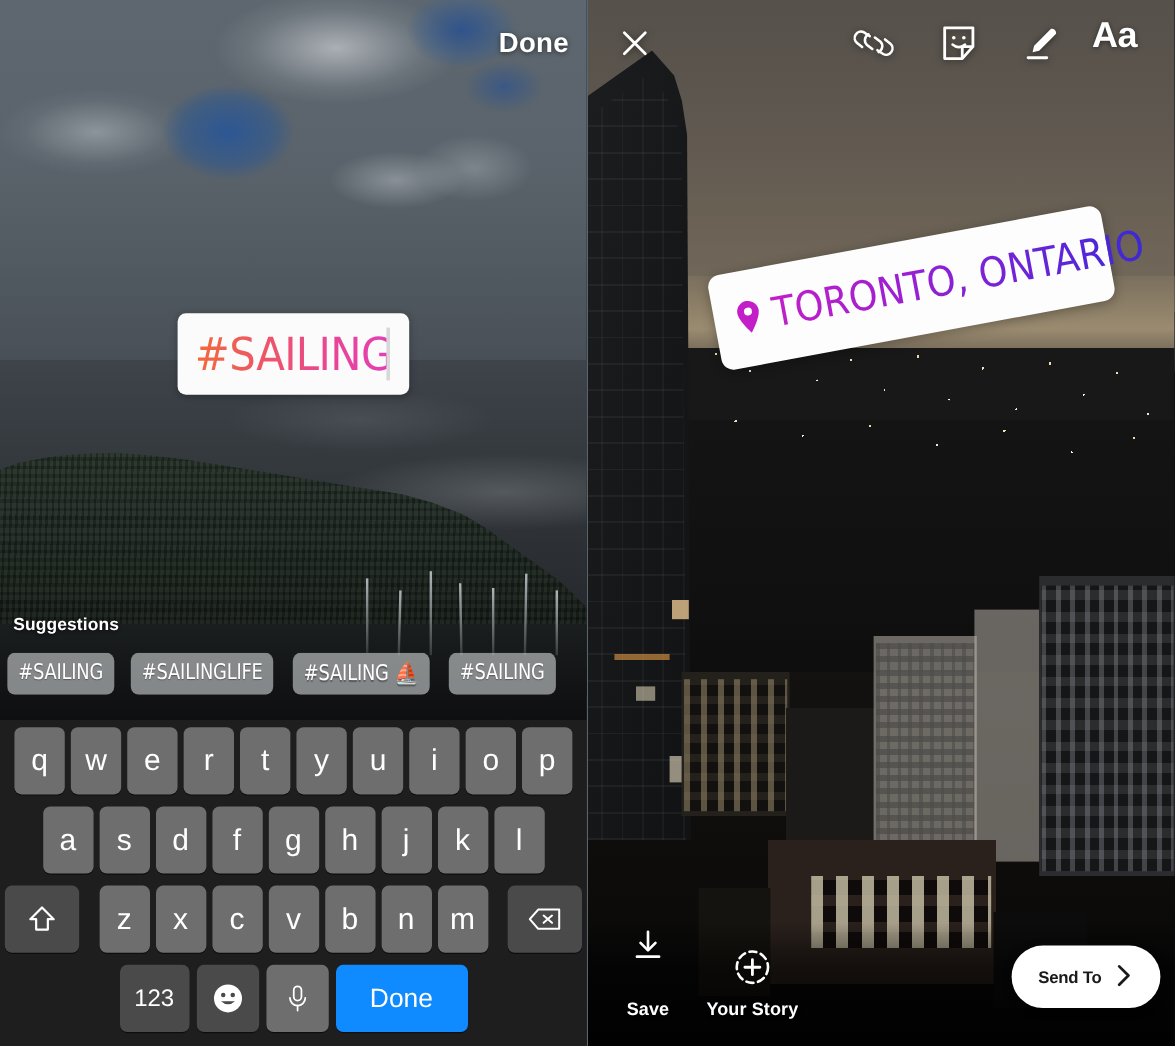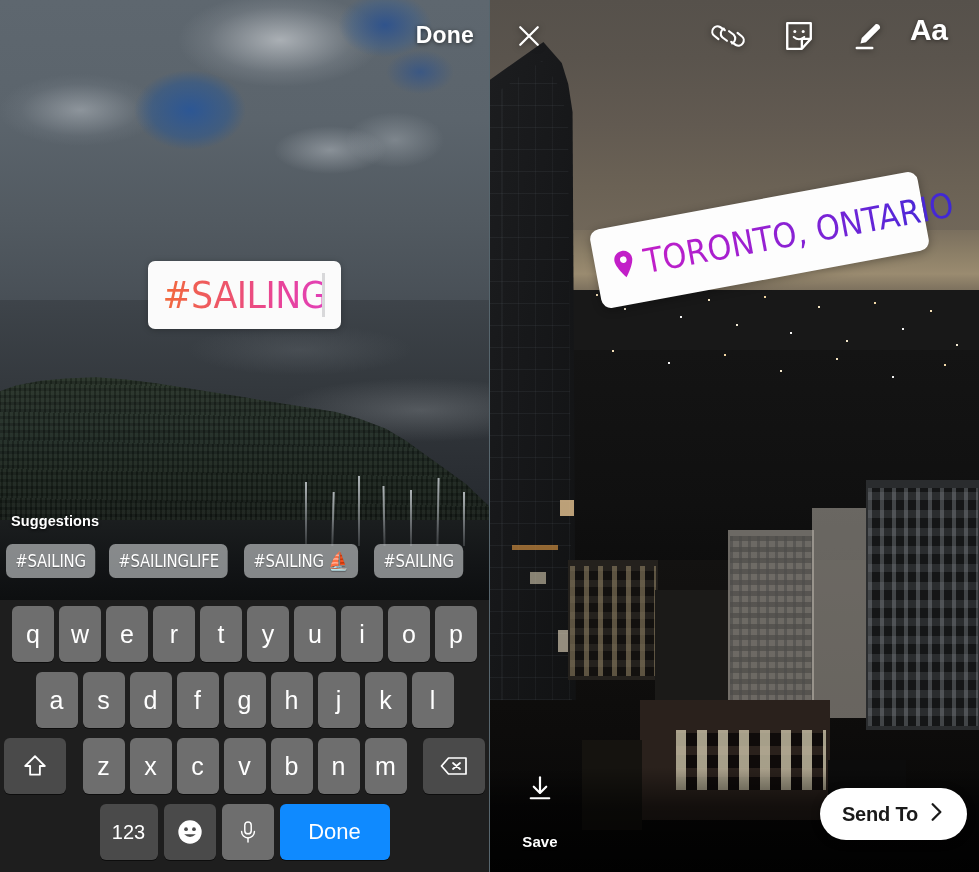--- a/index.html
+++ b/index.html
@@ -263,21 +263,21 @@
     letter-spacing: .1px;
   }
   #save-action { left: 20px; bottom: 22px; width: 60px; gap: 20px; }
   #story-action { left: 92px; bottom: 22px; width: 90px; }
   #send-to-btn {
     position: absolute; right: 12px; bottom: 32px;
     height: 52px; padding: 0 22px;
     background: #fff; color: #1a1a1a;
     border-radius: 26px;
     display: flex; align-items: center; gap: 10px;
-    font-size: 20px; font-weight: bold;
+    font-size: 14px; font-weight: bold;
     box-shadow: 0 2px 8px rgba(0,0,0,.35);
     letter-spacing: -.2px;
   }
 </style>
 </head>
 <body>
 
 <div id="app">
 
   <div id="left-panel">
@@ -502,20 +502,29 @@
         <span>
           <svg width="30" height="30" viewBox="0 0 26 26" fill="none" stroke="#fff" stroke-width="1.9" stroke-linecap="round" stroke-linejoin="round">
             <path d="M13 3 V16"></path>
             <path d="M7.6 11 L13 16.4 L18.4 11"></path>
             <path d="M5 21 H21"></path>
           </svg>
         </span>
         <span class="action-label">Save</span>
       </div>
 
+      <div id="story-action" class="action-item">
+        <span>
+          <svg width="34" height="34" viewBox="0 0 30 30" fill="none" stroke="#fff" stroke-width="1.9" stroke-linecap="round">
+            <circle cx="15" cy="15" r="11.5" stroke-dasharray="5.2 3.4"></circle>
+            <path d="M15 9.5 V20.5 M9.5 15 H20.5" stroke-width="2.1"></path>
+          </svg>
+        </span>
+        <span class="action-label">Your Story</span>
+      </div>
 
       <div id="send-to-btn">
         <span>Send To</span>
         <span>
           <svg width="17" height="22" viewBox="0 0 14 20" fill="none" stroke="#1a1a1a" stroke-width="2.1" stroke-linecap="round" stroke-linejoin="round">
             <path d="M3.5 3 L10.5 10 L3.5 17"></path>
           </svg>
         </span>
       </div>
 

